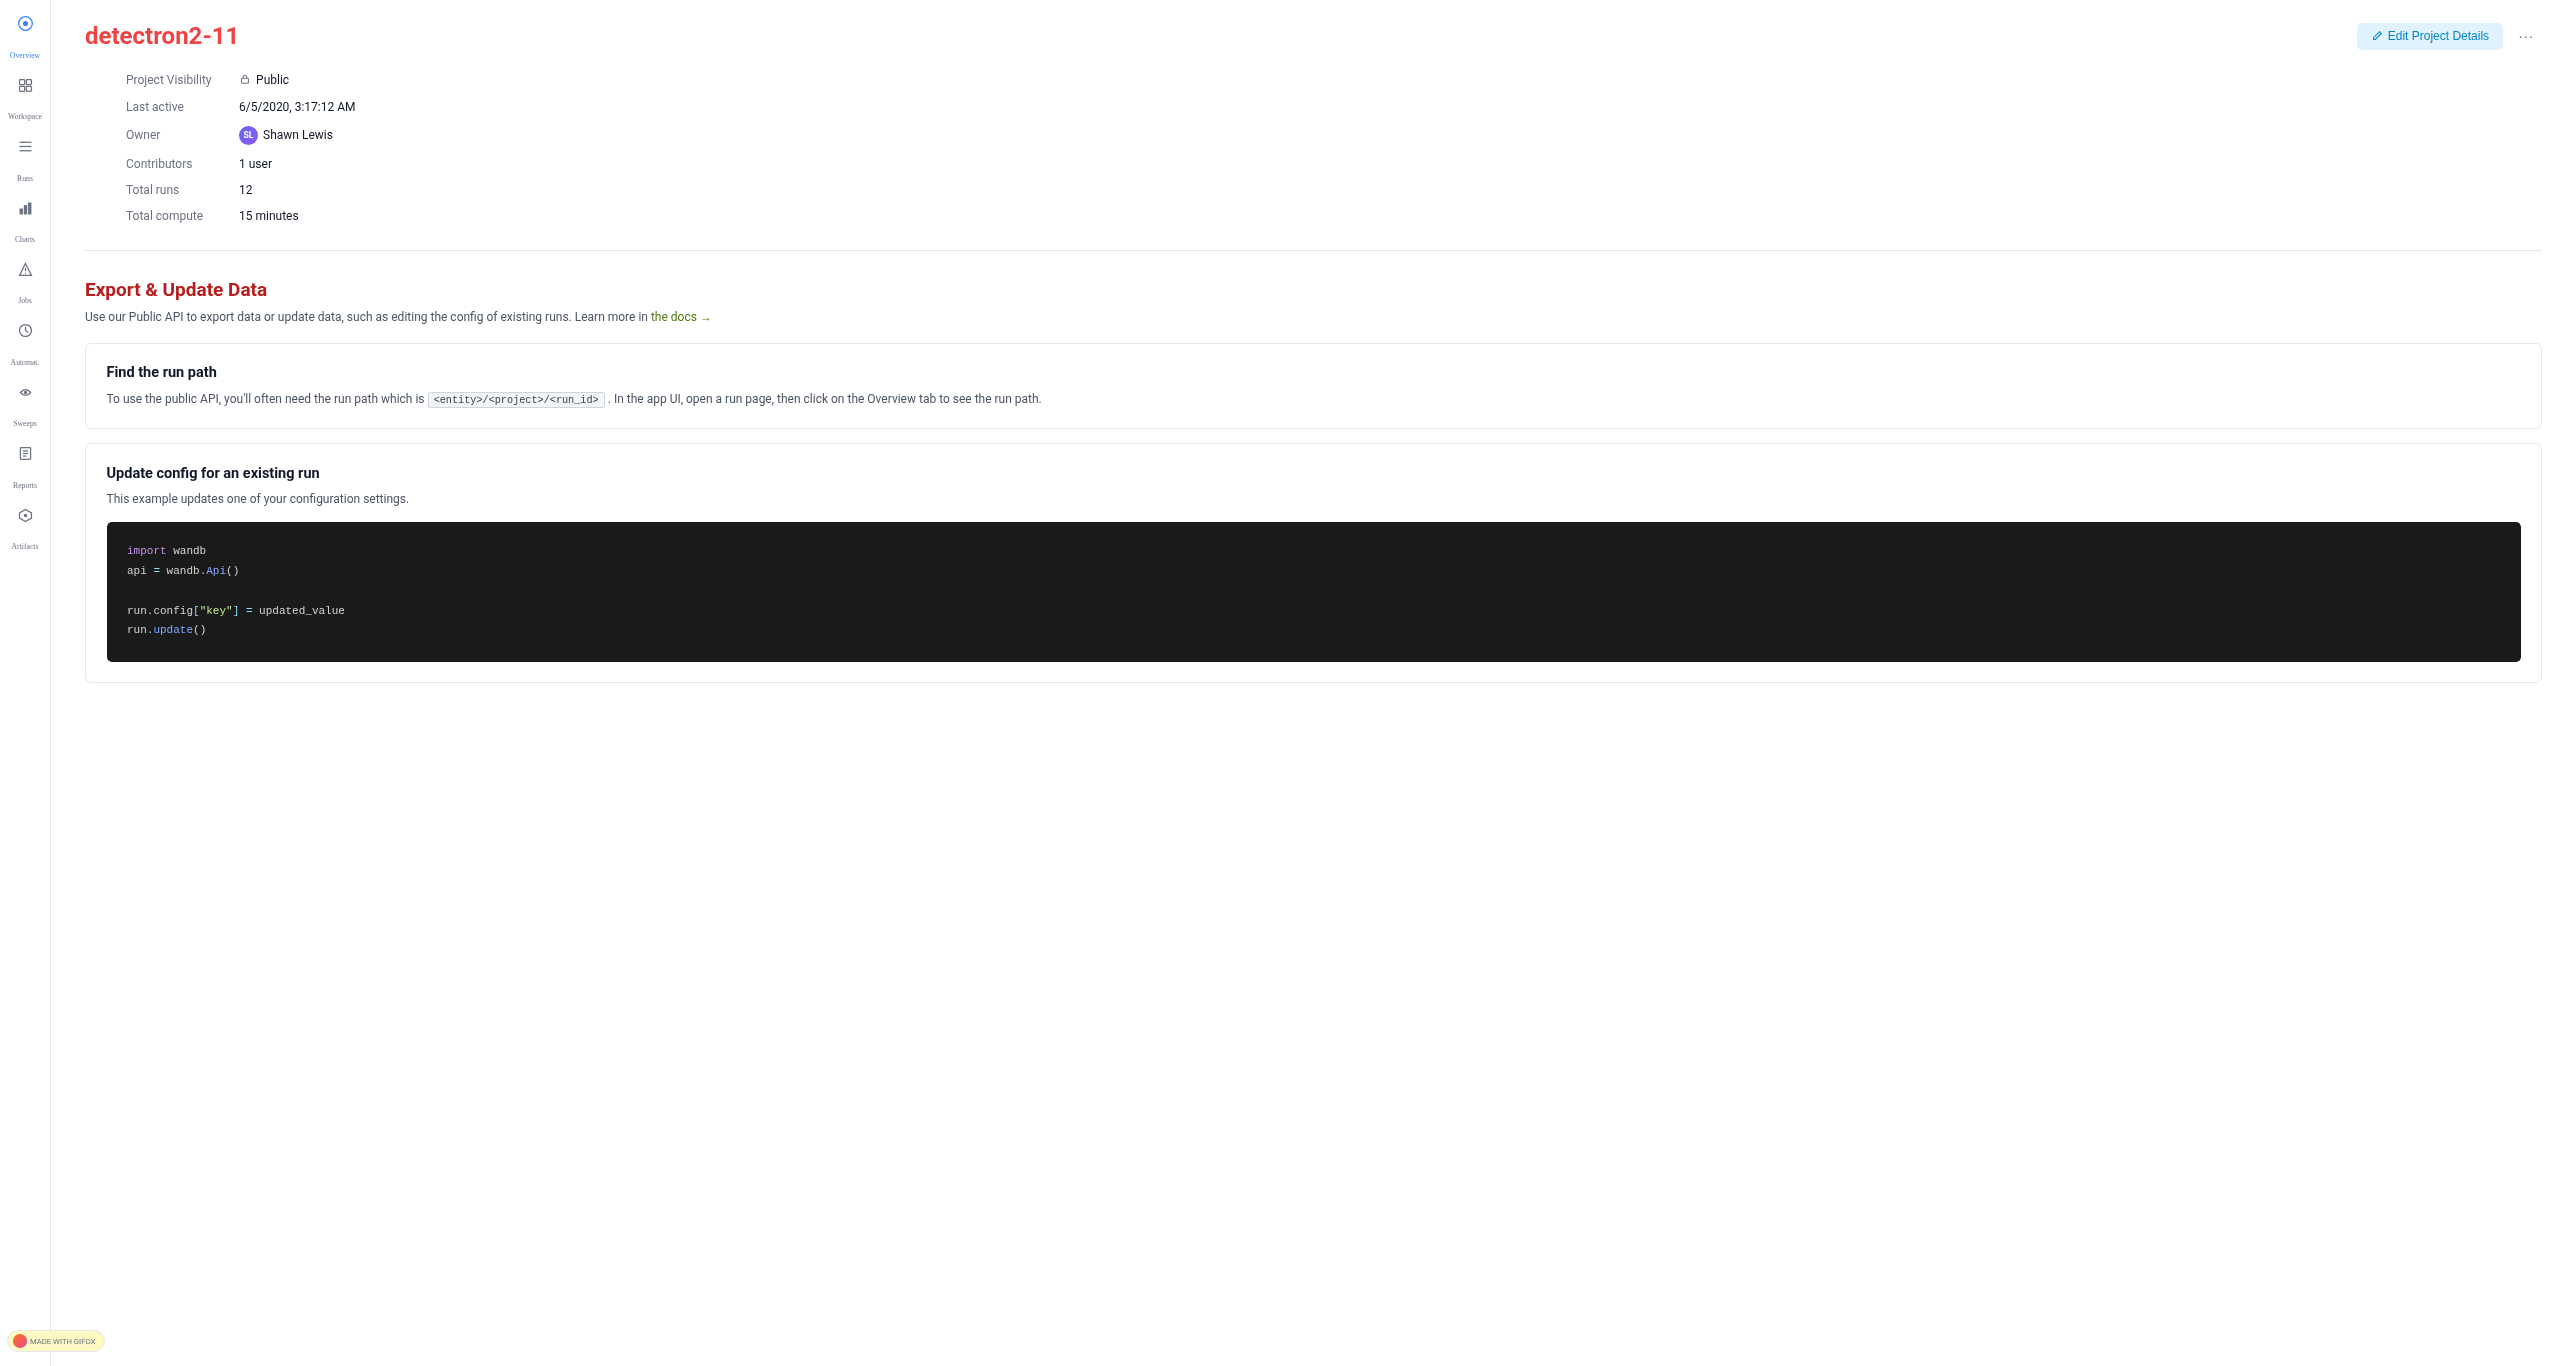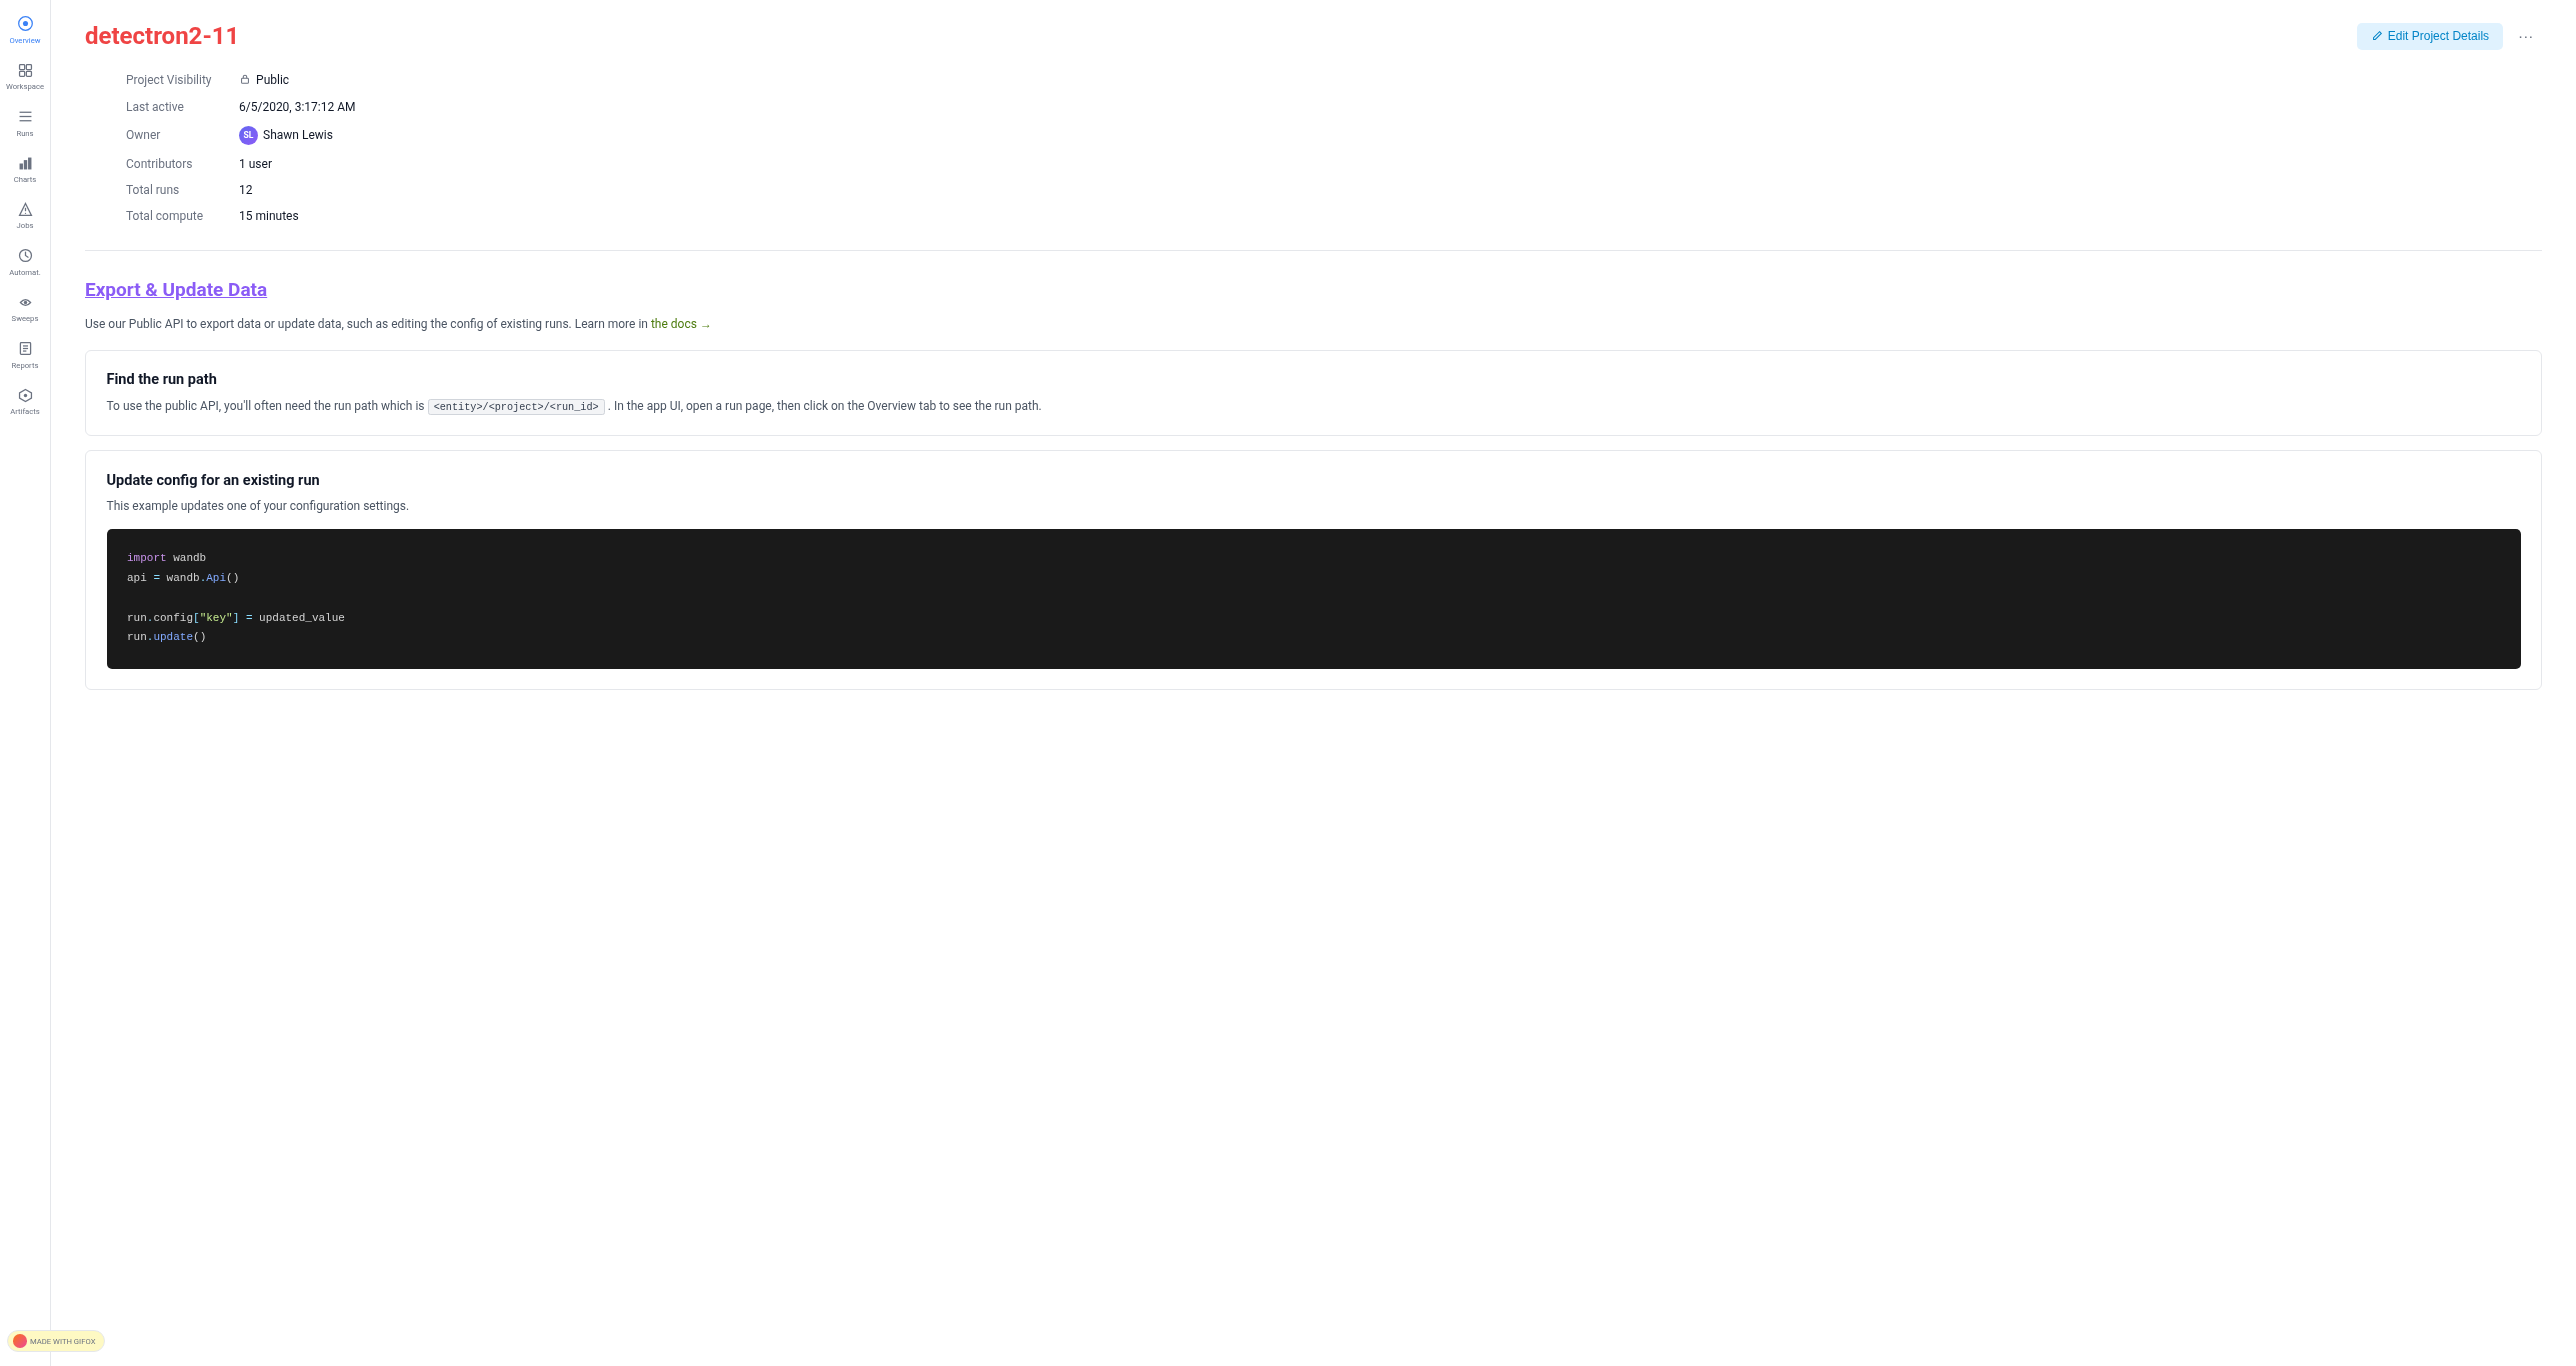--- a/index.html
+++ b/index.html
@@ -19,23 +19,24 @@
     }
     .sidebar-item {
       display: flex;
       flex-direction: column;
       align-items: center;
       padding: 8.5px 3.4px;
       cursor: pointer;
       width: 100%;
       color: #6b7280;
       font-size: 8.5px;
-      gap: 0;
+      gap: 16px;
       border-radius: 3.4px;
       transition: background 0.15s;
+      font-family: Liberation Serif, serif;
     }
     .sidebar-item.active { color: #3b82f6; }
     .sidebar-item .icon { font-size: 15.4px; line-height: 1; }
     .sidebar-item .label { font-size: 7.7px; text-align: center; }
 
     
     .main {
       flex: 1;
       overflow-y: auto;
       padding: 20.5px 34px;
@@ -116,23 +117,22 @@
       justify-content: center;
       color: white;
       font-size: 8.5px;
       font-weight: bold;
     }
 
     
     .section-title {
       font-size: 19px;
       font-weight: 700;
-      color: #8b5cf6;
-      margin-bottom: 14px;
-      text-decoration: underline;
+      color: #b91c1c;
+      margin-bottom: 7px;
     }
     .section-desc {
       font-size: 12px;
       color: #4b5563;
       margin-bottom: 17px;
       line-height: 1.5;
     }
     .docs-link {
       color: #4d7c0f;
       text-decoration: none;

